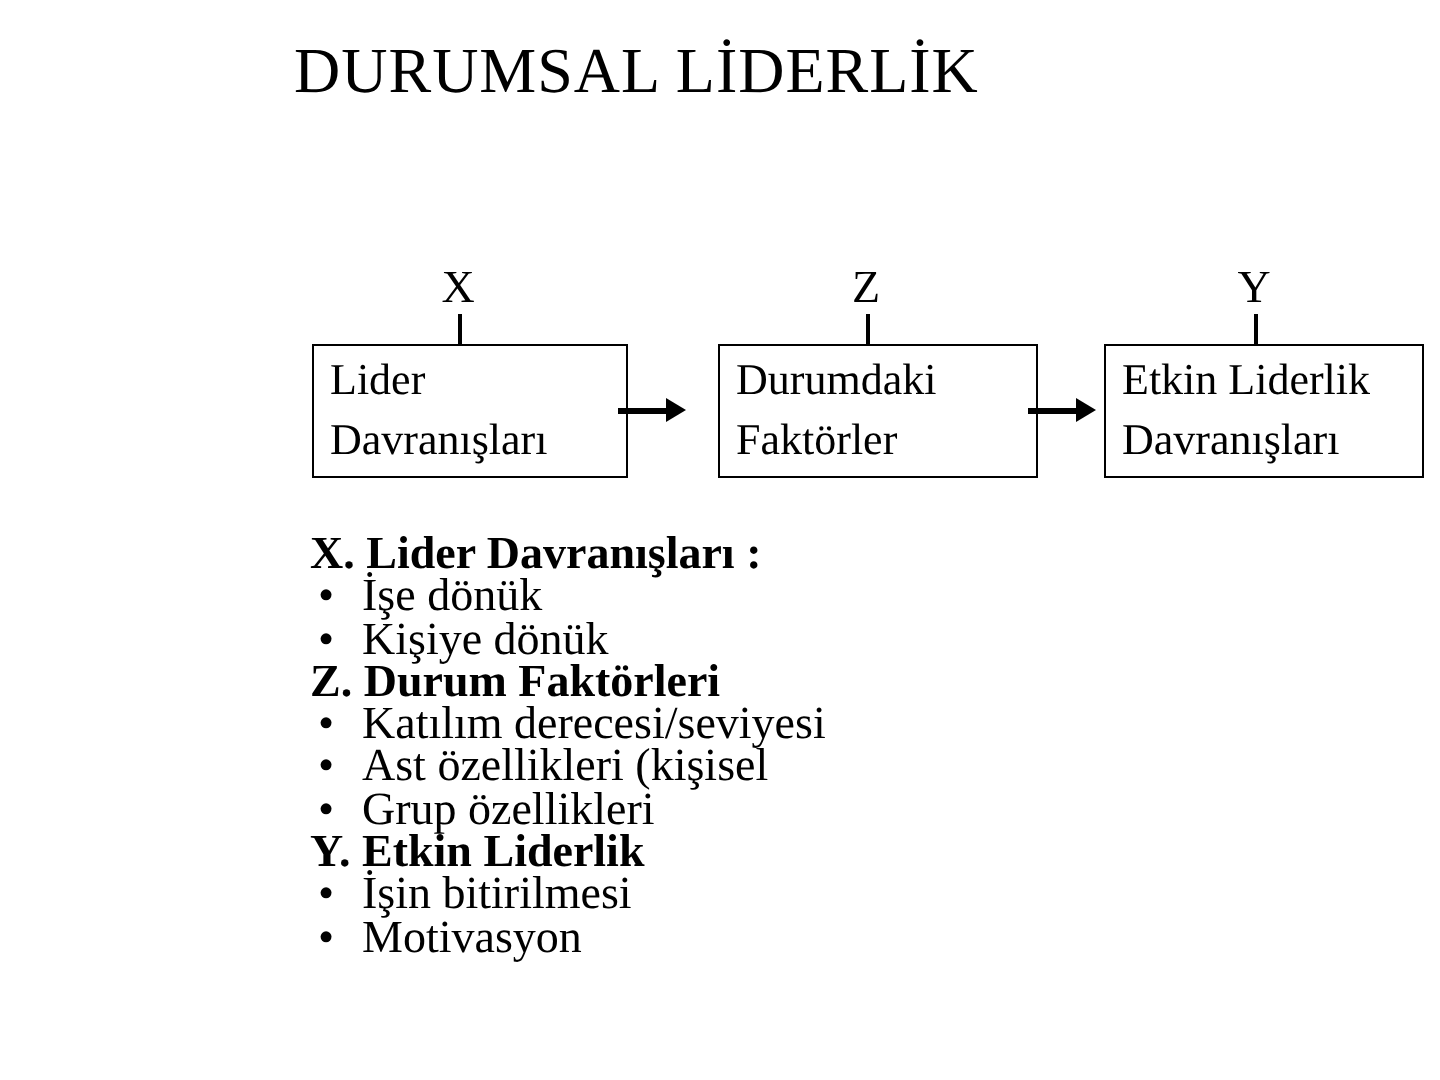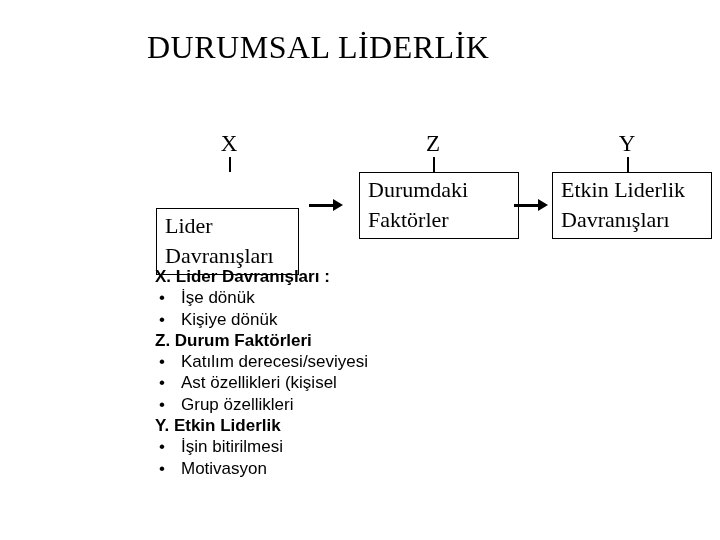--- a/index.html
+++ b/index.html
@@ -10,21 +10,21 @@
     height: 540px;
     background: #ffffff;
     color: #000000;
     font-family: "Liberation Serif", serif;
     overflow: hidden;
   }
   
   .title {
     position: absolute;
     left: 147px;
-    top: 30px;
+    top: 18px;
     font-size: 32px;
     font-weight: 400;
     line-height: 1.1;
     letter-spacing: 0.5px;
     white-space: nowrap;
   }
   
   .node-label {
     position: absolute;
     top: 131px;
@@ -51,21 +51,21 @@
   .box {
     position: absolute;
     top: 172px;
     height: 67px;
     border: 1.5px solid #000000;
     background: #ffffff;
     padding: 2px 8px 0 8px;
     font-size: 22px;
     line-height: 30px;
   }
-  .box-1 { left: 156px; width: 143px; margin-top: 36px; }
+  .box-1 { left: 156px; width: 158px; }
   .box-2 { left: 359px; width: 160px; }
   .box-3 { left: 552px; width: 160px; }
   
   .arrow {
     position: absolute;
     top: 199px;
     width: 34px;
     height: 12px;
   }
   .arrow-1 { left: 309px; }
@@ -87,22 +87,22 @@
     border-left: 10px solid #000000;
     border-top: 6px solid transparent;
     border-bottom: 6px solid transparent;
   }
   
   .list {
     position: absolute;
     left: 155px;
     top: 266px;
     width: 340px;
-    font-family: Liberation Sans, sans-serif;
-    font-size: 17px;
+    font-family: Liberation Serif, serif;
+    font-size: 23px;
     line-height: 21.3px;
   }
   .list .line { white-space: nowrap; }
   .list .header { font-weight: 700; }
   .list .bullet {
     display: inline-block;
     width: 26px;
     padding-left: 4px;
   }
 </style>

